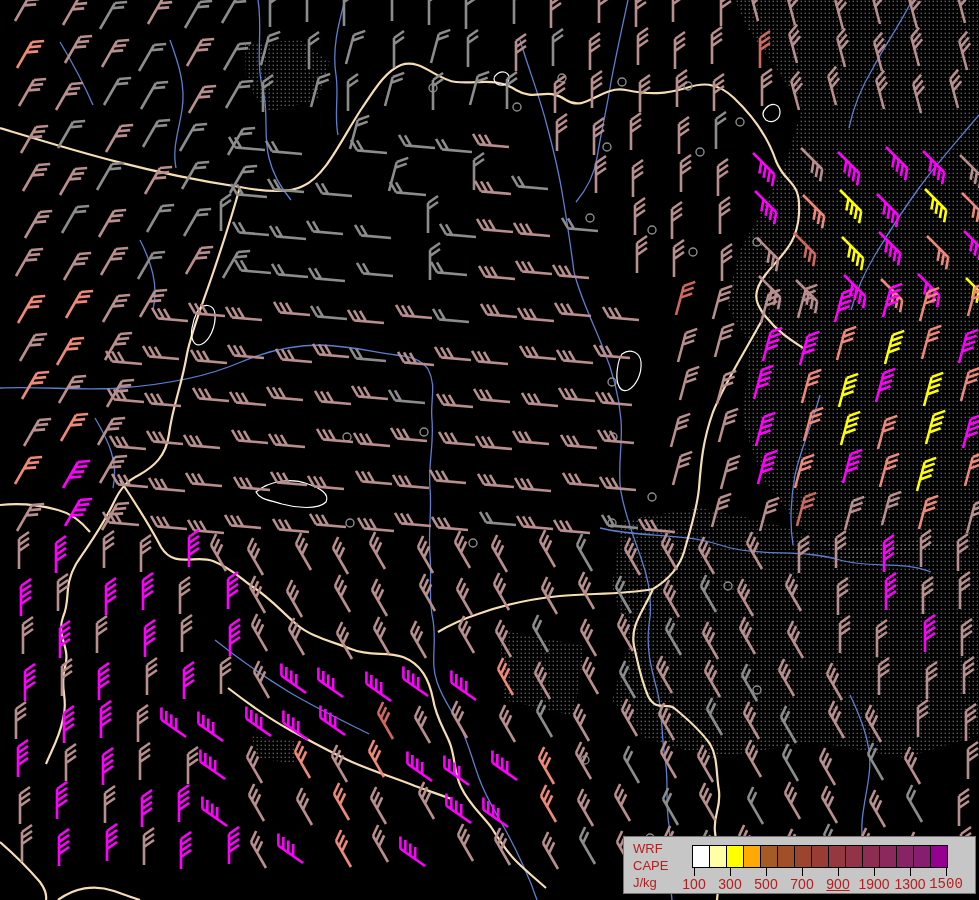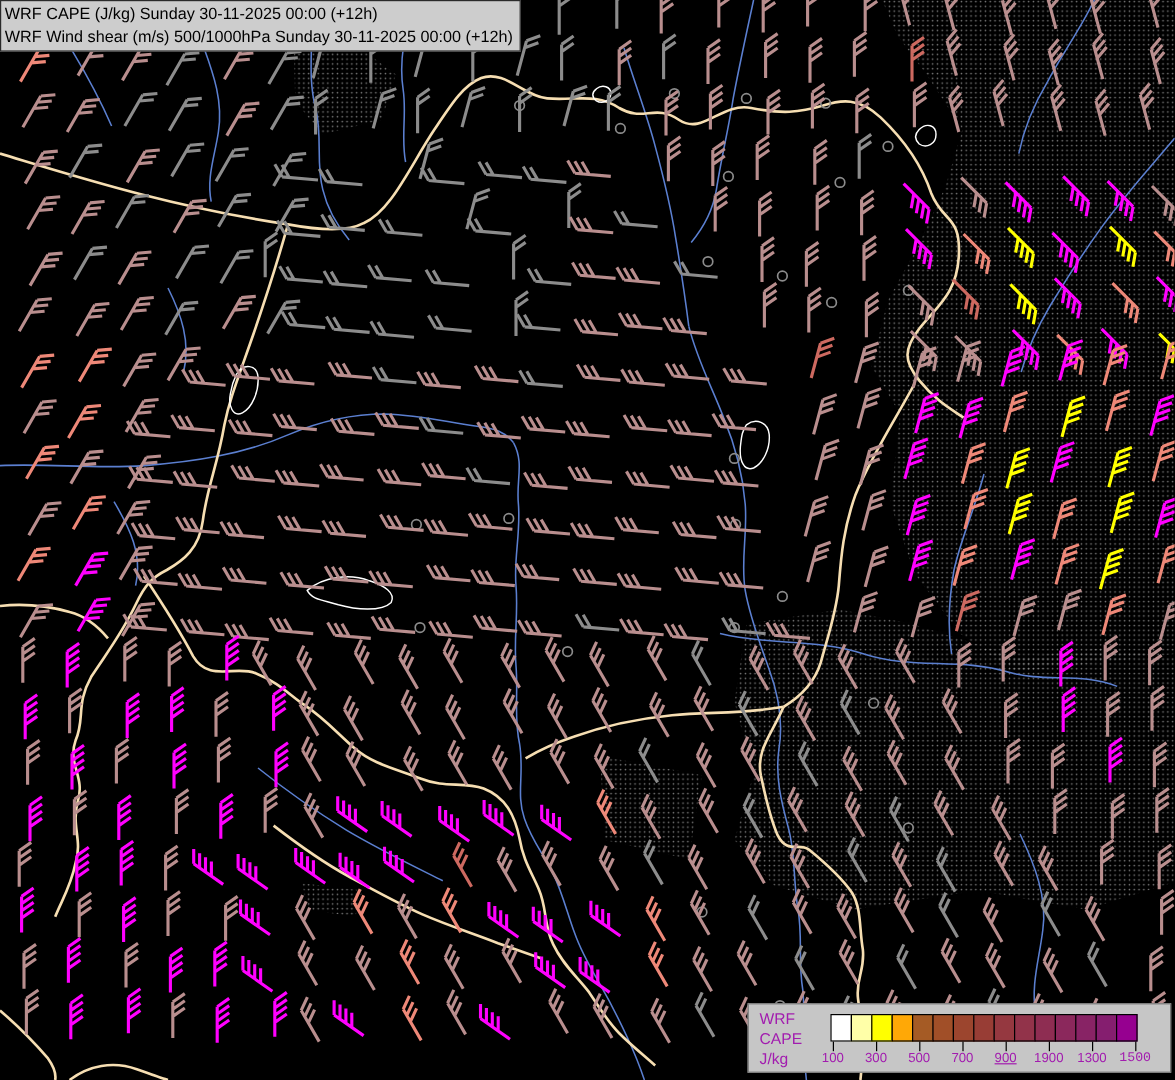--- a/index.html
+++ b/index.html
@@ -3,26 +3,26 @@
 <meta charset="utf-8">
 <style>
   html,body{margin:0;padding:0;background:#000;}
   #stage{position:relative;width:979px;height:900px;overflow:hidden;background:#000;
          font-family:"Liberation Sans","DejaVu Sans",sans-serif;}
   #map{position:absolute;left:0;top:0;width:979px;height:900px;}
   #titlebox{position:absolute;left:0;top:0;background:#cdcdcd;border:1px solid #2a2a2a;
             color:#000;font-size:13.5px;line-height:19px;padding:1px 6px 2px 3px;z-index:5;}
   #titlebox .tl{white-space:nowrap;}
   #legend{position:absolute;left:623px;top:836px;width:353px;height:58px;background:#c6c6c6;
-          border:1px solid #777;box-sizing:border-box;z-index:5;color:#a21caf;}
+          border:1px solid #777;box-sizing:border-box;z-index:5;color:#b91c1c;}
   #legend .lbl{position:absolute;left:9px;top:3px;font-size:13px;line-height:17px;}
   #legend .bar{position:absolute;left:52px;top:8px;height:23px;display:flex;}
   #legend .cell{width:18px;height:23px;border:1px solid #000;margin-left:-1px;box-sizing:border-box;}
   #legend .tick{position:absolute;top:31px;width:1px;height:8px;background:#000;}
-  #legend .tlab{position:absolute;top:39px;font-size:11px;transform:translateX(-50%);}
+  #legend .tlab{position:absolute;top:39px;font-size:14px;transform:translateX(-50%);}
 </style>
 </head>
 <body>
 
 <div id="stage">
   <div id="map"><svg width="979" height="900" viewBox="0 0 979 900">
         <defs>
           <pattern id="stip" width="4" height="4" patternUnits="userSpaceOnUse">
             <circle cx="1.2" cy="1.2" r="0.7" fill="#9a9a9a"></circle>
           </pattern>
@@ -1595,24 +1595,20 @@
           <path d="M0,0 L0,-30 M0,-30 L10,-37 M0,-24 L10,-31 M0,-18 L10,-25" fill="none" stroke="#b98e8e" stroke-width="2.6"></path>
         </g>
         <g transform="translate(924,869) rotate(-30)">
           <path d="M0,0 L0,-30 M0,-30 L10,-37 M0,-24 L10,-31 M0,-18 L10,-25" fill="none" stroke="#b98e8e" stroke-width="2.6"></path>
         </g>
         <g transform="translate(961,864) rotate(0)">
           <path d="M0,0 L0,-30 M0,-30 L10,-37 M0,-24 L10,-31 M0,-18 L10,-25" fill="none" stroke="#b98e8e" stroke-width="2.6"></path>
         </g>
       </svg></div>
 
-  <div id="titlebox">
-    <div class="tl">WRF CAPE (J/kg) Sunday 30-11-2025 00:00 (+12h)</div>
-    <div class="tl">WRF Wind shear (m/s) 500/1000hPa Sunday 30-11-2025 00:00 (+12h)</div>
-  </div>
 
   <div id="legend">
     <div class="lbl">
       <div>WRF</div>
       <div>CAPE</div>
       <div>J/kg</div>
     </div>
     <div class="bar" id="legendbar">
         <div class="cell" style="background: transparent; border-color: transparent;"></div>
         <div class="cell" style="background: rgb(255, 255, 255);"></div>

